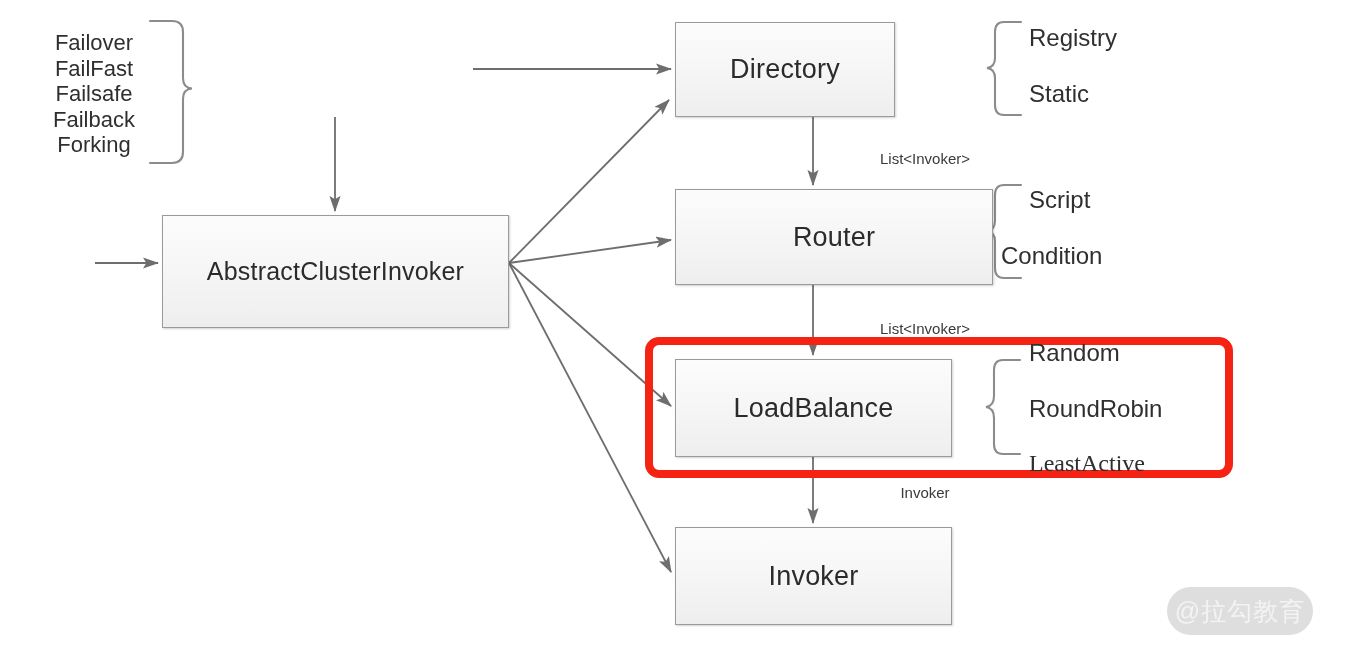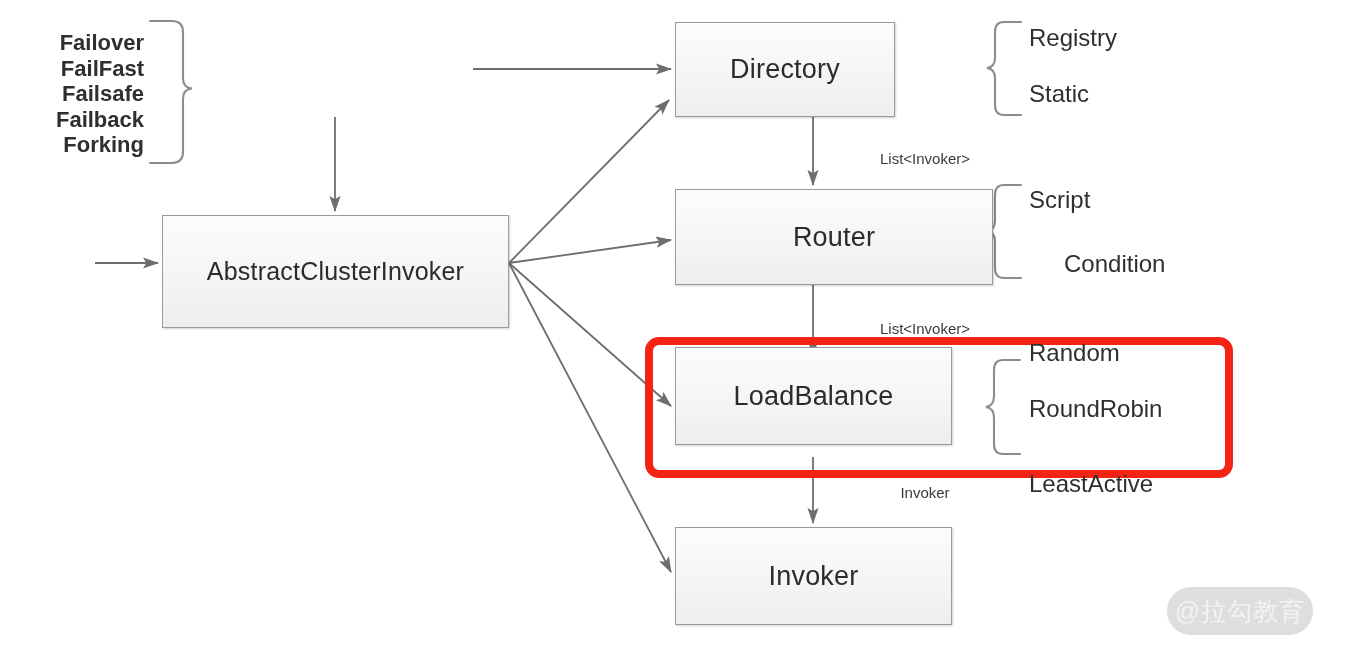--- a/index.html
+++ b/index.html
@@ -41,24 +41,23 @@
     color: #2f2f2f;
     font-size: 24px;
     white-space: nowrap;
     z-index: 4;
   }
   .stack-label {
     position: absolute;
     color: #2f2f2f;
     font-size: 22px;
     line-height: 25.5px;
-    text-align: right;
+    text-align: center;
     white-space: nowrap;
     z-index: 4;
-    font-weight: bold;
   }
   .edge-label {
     position: absolute;
     color: #3a3a3a;
     font-size: 15px;
     white-space: nowrap;
     transform: translateX(-50%);
     z-index: 4;
   }
   .red-highlight {
@@ -168,37 +167,37 @@
   </div>
 
   <div class="node-box" style="left:675px; top:22px; width:220px; height:95px;">
     <span>Directory</span>
   </div>
 
   <div class="node-box" style="left:675px; top:189px; width:318px; height:96px;">
     <span>Router</span>
   </div>
 
-  <div class="node-box" style="left:675px; top:347px; width:277px; height:98px;">
+  <div class="node-box" style="left:675px; top:359px; width:277px; height:98px;">
     <span>LoadBalance</span>
   </div>
 
   <div class="node-box" style="left:675px; top:527px; width:277px; height:98px;">
     <span>Invoker</span>
   </div>
 
   <div class="side-label" style="left:1029px; top:24px;">Registry</div>
   <div class="side-label" style="left:1029px; top:80px;">Static</div>
 
   <div class="side-label" style="left:1029px; top:186px;">Script</div>
-  <div class="side-label" style="left:1064px; top:242px;margin-top:8px;">Condition</div>
+  <div class="side-label" style="left:1001px; top:242px;">Condition</div>
 
   <div class="side-label" style="left:1029px; top:339px;">Random</div>
   <div class="side-label" style="left:1029px; top:395px;">RoundRobin</div>
-  <div class="side-label" style="left:1029px; top:470px;">LeastActive</div>
+  <div class="side-label" style="left:1029px; top:450px;font-family:Liberation Serif, serif;">LeastActive</div>
 
   <div class="edge-label" style="left:925px; top:150px;">List&lt;Invoker&gt;</div>
   <div class="edge-label" style="left:925px; top:320px;">List&lt;Invoker&gt;</div>
   <div class="edge-label" style="left:925px; top:484px;">Invoker</div>
 
   <div class="watermark" style="left:1167px; top:587px; width:146px; height:48px;">
     <span>@拉勾教育</span>
   </div>
 
 </div>

